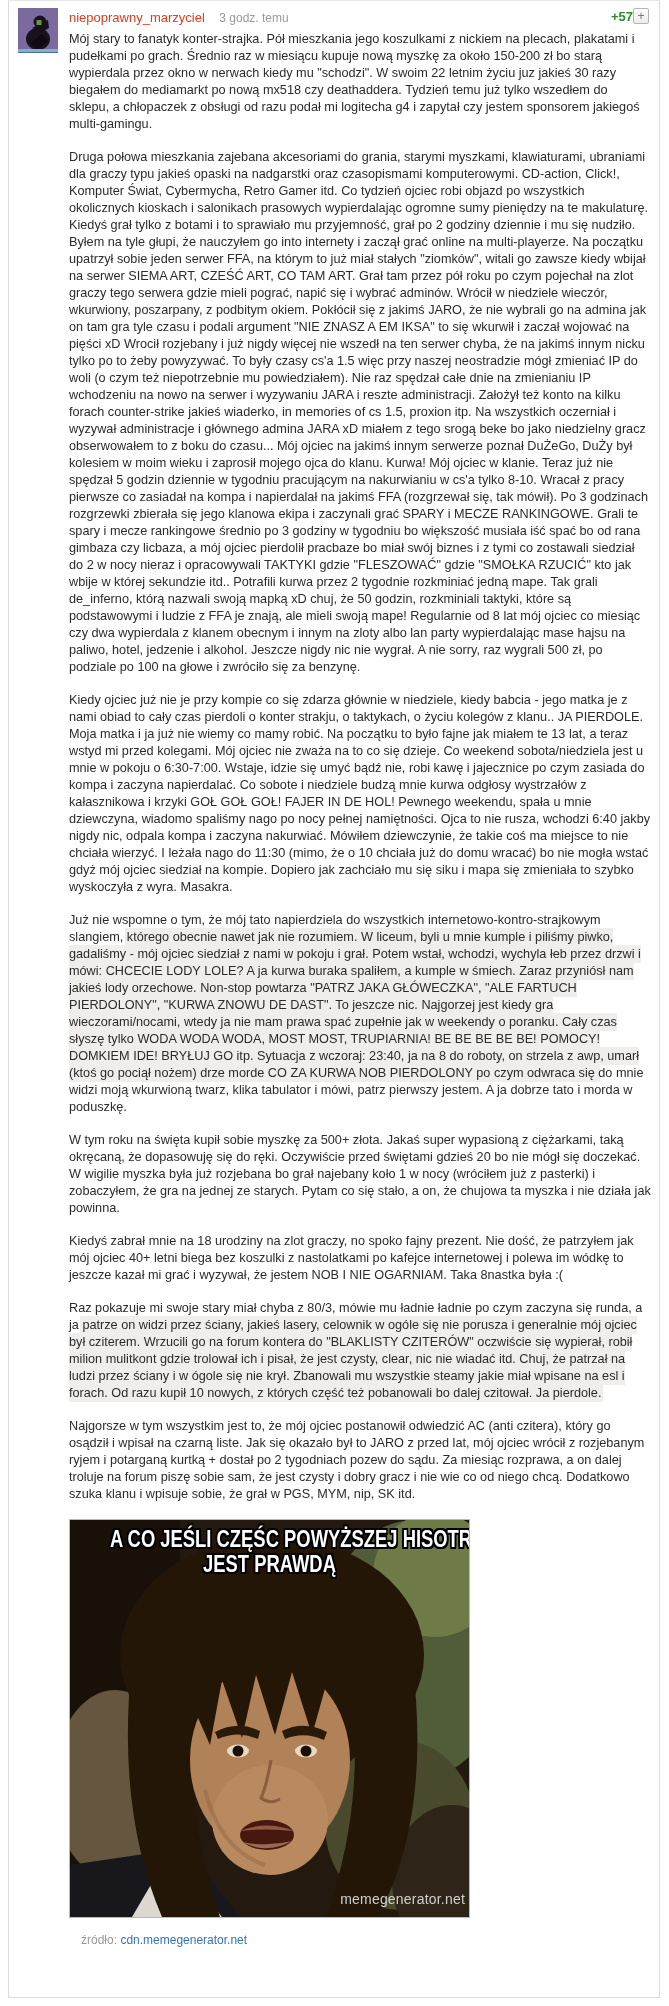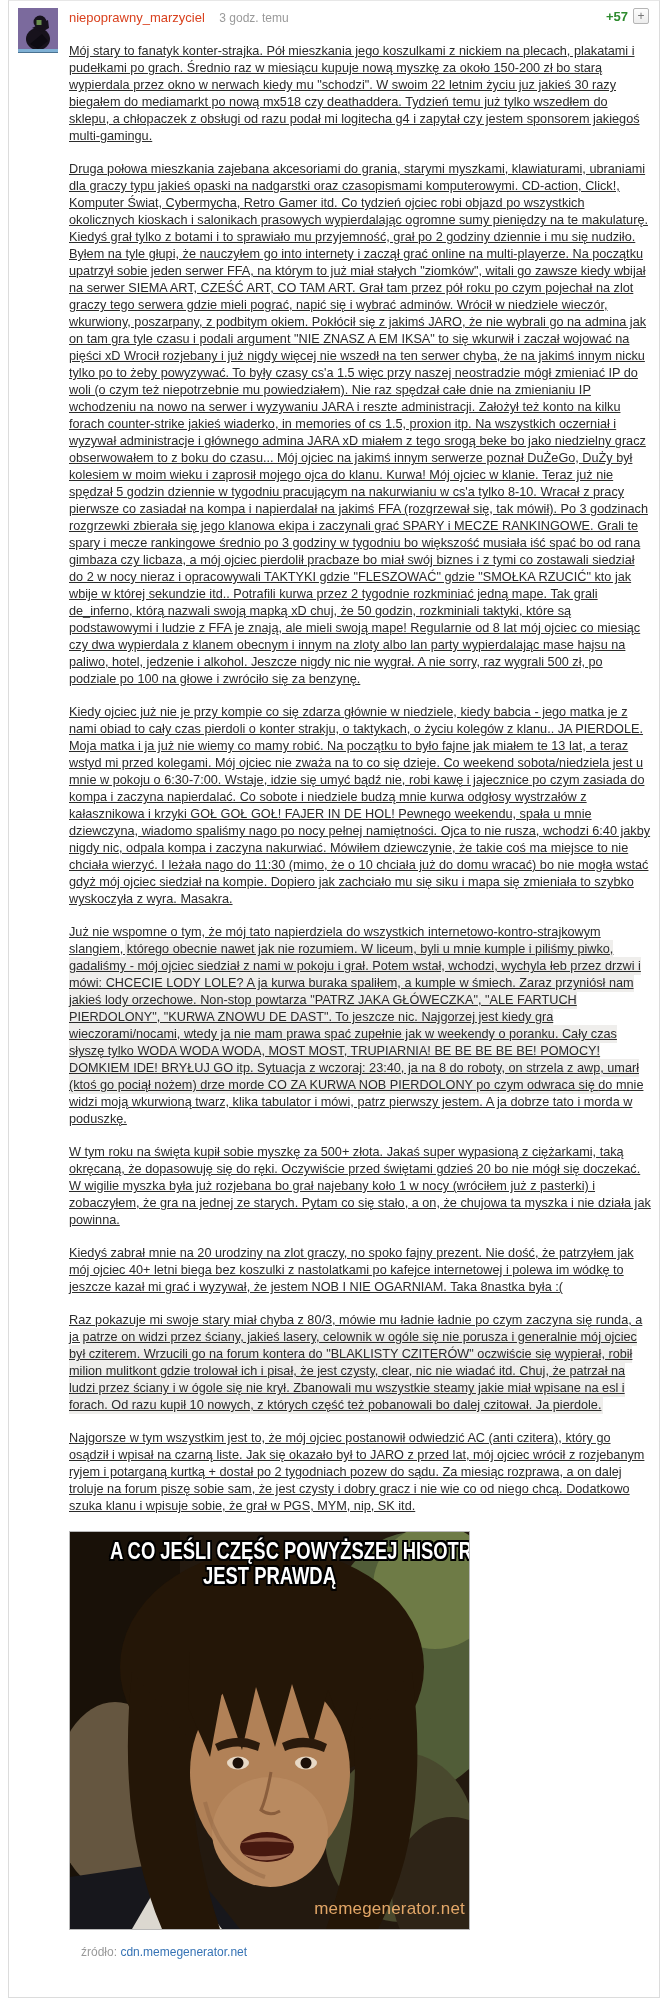--- a/index.html
+++ b/index.html
@@ -11,41 +11,41 @@
   body{width:669px;background:#ededed;font-family:"Liberation Sans",sans-serif;}
   .page{position:relative;width:669px;min-height:2006px;background:#fff;}
   .card{position:relative;margin:0 9px 0 8px;background:#fff;border:1px solid var(--c-border);
         border-top-color:#e7e7e7;min-height:1998px;}
   .avatar{position:absolute;left:9px;top:7px;width:40px;height:45px;cursor:pointer;}
   .avatar svg{display:block;}
   .content{padding:7px 10px 10px 60px;}
   .head{position:relative;height:18px;}
   .author{font-size:13px;font-weight:normal;color:var(--c-username);text-decoration:none;cursor:pointer;}
   .time{font-size:12px;color:var(--c-gray);margin-left:10px;}
-  .score-wrap{position:absolute;right:0;top:0;display:flex;align-items:center;gap:5px;}
+  .score-wrap{position:absolute;right:0;top:0;display:flex;align-items:center;}
   .score{font-size:13px;font-weight:bold;color:var(--c-score);}
   .plus-btn{width:16px;height:16px;border:1px solid #b5b5b5;background:linear-gradient(#fdfdfd,#ededed);
             color:#777;font-size:12px;line-height:13px;text-align:center;padding:0;cursor:pointer;
             font-family:"Liberation Sans",sans-serif;border-radius:2px;}
-  .body{margin-top:17px;font-size:12.7px;line-height:17px;color:var(--c-text);width:582px;text-decoration:underline;}
+  .body{margin-top:5px;font-size:12.7px;line-height:17px;color:var(--c-text);width:582px;}
   .body p{margin:0 0 16px 0;}
   .hl{background:var(--c-hl);box-shadow:0 0 0 2px var(--c-hl);}
   
   .meme{position:relative;width:401px;height:399px;border:1px solid #b9b9b9;background:#23190f;
         margin-top:2px;overflow:hidden;cursor:pointer;}
   .meme svg{position:absolute;left:0;top:0;}
   .cap{position:absolute;left:0;right:0;text-align:center;font-weight:bold;color:#fff;
        font-size:23px;line-height:1.08;text-transform:uppercase;z-index:2;
        text-shadow:-2px -2px 0 #000,2px -2px 0 #000,-2px 2px 0 #000,2px 2px 0 #000,
                    0 -2px 0 #000,0 2px 0 #000,-2px 0 0 #000,2px 0 0 #000;}
   .cap>div{transform:scaleX(.8);transform-origin:center;white-space:nowrap;}
   .cap.top{top:7px;}
   .cap.bottom{bottom:24px;}
-  .watermark{position:absolute;right:4px;bottom:10px;z-index:1;color:#fdba74;opacity:.88;
-             font-size:17px;letter-spacing:.2px;}
+  .watermark{position:absolute;right:4px;bottom:10px;z-index:1;color:#e5e5e5;opacity:.88;
+             font-size:14px;letter-spacing:.2px;}
   
   .source-line{margin-top:15px;font-size:12px;}
   .src-label{color:var(--c-gray);margin-left:12px;}
   .src-link{color:var(--c-link);text-decoration:none;cursor:pointer;}
 </style>
 </head>
 <body>
 
 <div class="page">
   <div class="card">
@@ -72,21 +72,21 @@
           <button class="plus-btn">+</button>
         </span>
       </div>
 
       <div class="body" id="paragraphs">
           <p><span>Mój stary to fanatyk konter-strajka. Pół mieszkania jego koszulkami z nickiem na plecach, plakatami i pudełkami po grach. Średnio raz w miesiącu kupuje nową myszkę za około 150-200 zł bo starą wypierdala przez okno w nerwach kiedy mu "schodzi". W swoim 22 letnim życiu juz jakieś 30 razy biegałem do mediamarkt po nową mx518 czy deathaddera. Tydzień temu już tylko wszedłem do sklepu, a chłopaczek z obsługi od razu podał mi logitecha g4 i zapytał czy jestem sponsorem jakiegoś multi-gamingu.</span></p>
           <p><span>Druga połowa mieszkania zajebana akcesoriami do grania, starymi myszkami, klawiaturami, ubraniami dla graczy typu jakieś opaski na nadgarstki oraz czasopismami komputerowymi. CD-action, Click!, Komputer Świat, Cybermycha, Retro Gamer itd. Co tydzień ojciec robi objazd po wszystkich okolicznych kioskach i salonikach prasowych wypierdalając ogromne sumy pieniędzy na te makulaturę. Kiedyś grał tylko z botami i to sprawiało mu przyjemność, grał po 2 godziny dziennie i mu się nudziło. Byłem na tyle głupi, że nauczyłem go into internety i zaczął grać online na multi-playerze. Na początku upatrzył sobie jeden serwer FFA, na którym to już miał stałych "ziomków", witali go zawsze kiedy wbijał na serwer SIEMA ART, CZEŚĆ ART, CO TAM ART. Grał tam przez pół roku po czym pojechał na zlot graczy tego serwera gdzie mieli pograć, napić się i wybrać adminów. Wrócił w niedziele wieczór, wkurwiony, poszarpany, z podbitym okiem. Pokłócił się z jakimś JARO, że nie wybrali go na admina jak on tam gra tyle czasu i podali argument "NIE ZNASZ A EM IKSA" to się wkurwił i zaczał wojować na pięści xD Wrocił rozjebany i już nigdy więcej nie wszedł na ten serwer chyba, że na jakimś innym nicku tylko po to żeby powyzywać. To były czasy cs'a 1.5 więc przy naszej neostradzie mógł zmieniać IP do woli (o czym też niepotrzebnie mu powiedziałem). Nie raz spędzał całe dnie na zmienianiu IP wchodzeniu na nowo na serwer i wyzywaniu JARA i reszte administracji. Założył też konto na kilku forach counter-strike jakieś wiaderko, in memories of cs 1.5, proxion itp. Na wszystkich oczerniał i wyzywał administracje i głównego admina JARA xD miałem z tego srogą beke bo jako niedzielny gracz obserwowałem to z boku do czasu... Mój ojciec na jakimś innym serwerze poznał DuŻeGo, DuŻy był kolesiem w moim wieku i zaprosił mojego ojca do klanu. Kurwa! Mój ojciec w klanie. Teraz już nie spędzał 5 godzin dziennie w tygodniu pracującym na nakurwianiu w cs'a tylko 8-10. Wracał z pracy pierwsze co zasiadał na kompa i napierdalał na jakimś FFA (rozgrzewał się, tak mówił). Po 3 godzinach rozgrzewki zbierała się jego klanowa ekipa i zaczynali grać SPARY i MECZE RANKINGOWE. Grali te spary i mecze rankingowe średnio po 3 godziny w tygodniu bo większość musiała iść spać bo od rana gimbaza czy licbaza, a mój ojciec pierdolił pracbaze bo miał swój biznes i z tymi co zostawali siedział do 2 w nocy nieraz i opracowywali TAKTYKI gdzie "FLESZOWAĆ" gdzie "SMOŁKA RZUCIĆ" kto jak wbije w której sekundzie itd.. Potrafili kurwa przez 2 tygodnie rozkminiać jedną mape. Tak grali de_inferno, którą nazwali swoją mapką xD chuj, że 50 godzin, rozkminiali taktyki, które są podstawowymi i ludzie z FFA je znają, ale mieli swoją mape! Regularnie od 8 lat mój ojciec co miesiąc czy dwa wypierdala z klanem obecnym i innym na zloty albo lan party wypierdalając mase hajsu na paliwo, hotel, jedzenie i alkohol. Jeszcze nigdy nic nie wygrał. A nie sorry, raz wygrali 500 zł, po podziale po 100 na głowe i zwróciło się za benzynę.</span></p>
           <p><span>Kiedy ojciec już nie je przy kompie co się zdarza głównie w niedziele, kiedy babcia - jego matka je z nami obiad to cały czas pierdoli o konter strakju, o taktykach, o życiu kolegów z klanu.. JA PIERDOLE. Moja matka i ja już nie wiemy co mamy robić. Na początku to było fajne jak miałem te 13 lat, a teraz wstyd mi przed kolegami. Mój ojciec nie zważa na to co się dzieje. Co weekend sobota/niedziela jest u mnie w pokoju o 6:30-7:00. Wstaje, idzie się umyć bądź nie, robi kawę i jajecznice po czym zasiada do kompa i zaczyna napierdalać. Co sobote i niedziele budzą mnie kurwa odgłosy wystrzałów z kałasznikowa i krzyki GOŁ GOŁ GOŁ! FAJER IN DE HOL! Pewnego weekendu, spała u mnie dziewczyna, wiadomo spaliśmy nago po nocy pełnej namiętności. Ojca to nie rusza, wchodzi 6:40 jakby nigdy nic, odpala kompa i zaczyna nakurwiać. Mówiłem dziewczynie, że takie coś ma miejsce to nie chciała wierzyć. I leżała nago do 11:30 (mimo, że o 10 chciała już do domu wracać) bo nie mogła wstać gdyż mój ojciec siedział na kompie. Dopiero jak zachciało mu się siku i mapa się zmieniała to szybko wyskoczyła z wyra. Masakra.</span></p>
           <p><span>Już nie wspomne o tym, że mój tato napierdziela do wszystkich internetowo-kontro-strajkowym slangiem, </span><span class="hl">którego obecnie nawet jak nie rozumiem. W liceum, byli u mnie kumple i piliśmy piwko, gadaliśmy - mój ojciec siedział z nami w pokoju i grał. Potem wstał, wchodzi, wychyla łeb przez drzwi i mówi: CHCECIE LODY LOLE? A ja kurwa buraka spaliłem, a kumple w śmiech. Zaraz przyniósł nam jakieś lody orzechowe. Non-stop powtarza "PATRZ JAKA GŁÓWECZKA", "ALE FARTUCH PIERDOLONY", "KURWA ZNOWU DE DAST". To jeszcze nic. Najgorzej jest kiedy gra wieczorami/nocami, wtedy ja nie mam prawa spać zupełnie jak w weekendy o poranku. Cały czas słyszę tylko WODA WODA WODA, MOST MOST, TRUPIARNIA! BE BE BE BE BE! POMOCY! DOMKIEM IDE! BRYŁUJ GO itp. Sytuacja z wczoraj: 23:40, ja na 8 do roboty, on strzela z awp, umarł (ktoś go pociął nożem) drze morde CO ZA KURWA NOB PIERDOLONY po czym odwraca się </span><span>do mnie widzi moją wkurwioną twarz, klika tabulator i mówi, patrz pierwszy jestem. A ja dobrze tato i morda w poduszkę.</span></p>
           <p><span>W tym roku na święta kupił sobie myszkę za 500+ złota. Jakaś super wypasioną z ciężarkami, taką okręcaną, że dopasowuję się do ręki. Oczywiście przed świętami gdzieś 20 bo nie mógł się doczekać. W wigilie myszka była już rozjebana bo grał najebany koło 1 w nocy (wróciłem już z pasterki) i zobaczyłem, że gra na jednej ze starych. Pytam co się stało, a on, że chujowa ta myszka i nie działa jak powinna.</span></p>
-          <p><span>Kiedyś zabrał mnie na 20 urodziny na zlot graczy, no spoko fajny prezent. Nie dość, że patrzyłem jak mój ojciec 40+ letni biega bez koszulki z nastolatkami po kafejce internetowej i polewa im wódkę to jeszcze kazał mi grać i wyzywał, że jestem NOB I NIE OGARNIAM. Taka 8nastka była :(</span></p>
+          <p><span>Kiedyś zabrał mnie na 18 urodziny na zlot graczy, no spoko fajny prezent. Nie dość, że patrzyłem jak mój ojciec 40+ letni biega bez koszulki z nastolatkami po kafejce internetowej i polewa im wódkę to jeszcze kazał mi grać i wyzywał, że jestem NOB I NIE OGARNIAM. Taka 8nastka była :(</span></p>
           <p><span>Raz pokazuje mi swoje stary miał chyba z 80/3, mówie mu ładnie ładnie po czym zaczyna się runda, a ja </span><span class="hl">patrze on widzi przez ściany, jakieś lasery, celownik w ogóle się nie porusza i generalnie mój ojciec był cziterem. Wrzucili go na forum kontera do "BLAKLISTY CZITERÓW" oczwiście się wypierał, robił milion mulitkont gdzie trolował ich i pisał, że jest czysty, clear, nic nie wiadać itd. Chuj, że patrzał na ludzi przez ściany i w ógole się nie krył. Zbanowali mu wszystkie steamy jakie miał wpisane na esl i forach. Od razu kupił 10 nowych, z których część też pobanowali bo dalej czitował. Ja pierdole.</span></p>
           <p><span>Najgorsze w tym wszystkim jest to, że mój ojciec postanowił odwiedzić AC (anti czitera), który go osądził i wpisał na czarną liste. Jak się okazało był to JARO z przed lat, mój ojciec wrócił z rozjebanym ryjem i potarganą kurtką + dostał po 2 tygodniach pozew do sądu. Za miesiąc rozprawa, a on dalej troluje na forum piszę sobie sam, że jest czysty i dobry gracz i nie wie co od niego chcą. Dodatkowo szuka klanu i wpisuje sobie, że grał w PGS, MYM, nip, SK itd.</span></p>
         </div>
 
       <div class="meme">
         <svg width="399" height="397" viewBox="0 0 399 397">
           <rect width="399" height="397" fill="#23190f"></rect>
           <ellipse cx="345" cy="130" rx="95" ry="130" fill="#515d38"></ellipse>
           <ellipse cx="365" cy="55" rx="62" ry="62" fill="#6e7b46"></ellipse>
           <ellipse cx="330" cy="305" rx="75" ry="85" fill="#49492e"></ellipse>

